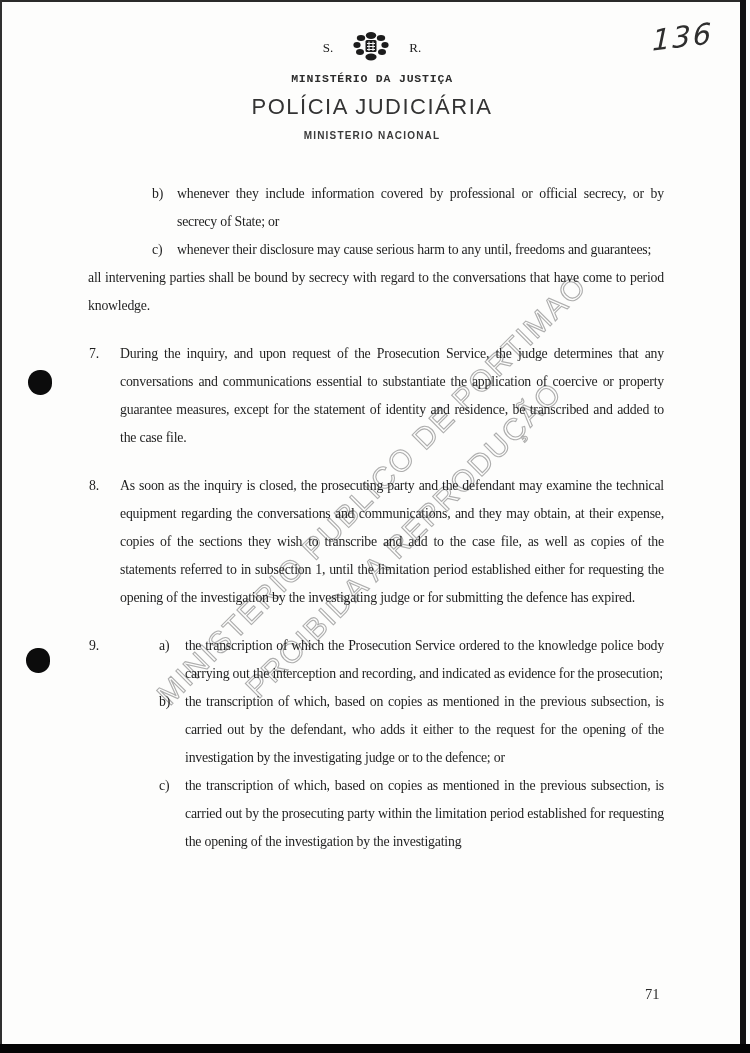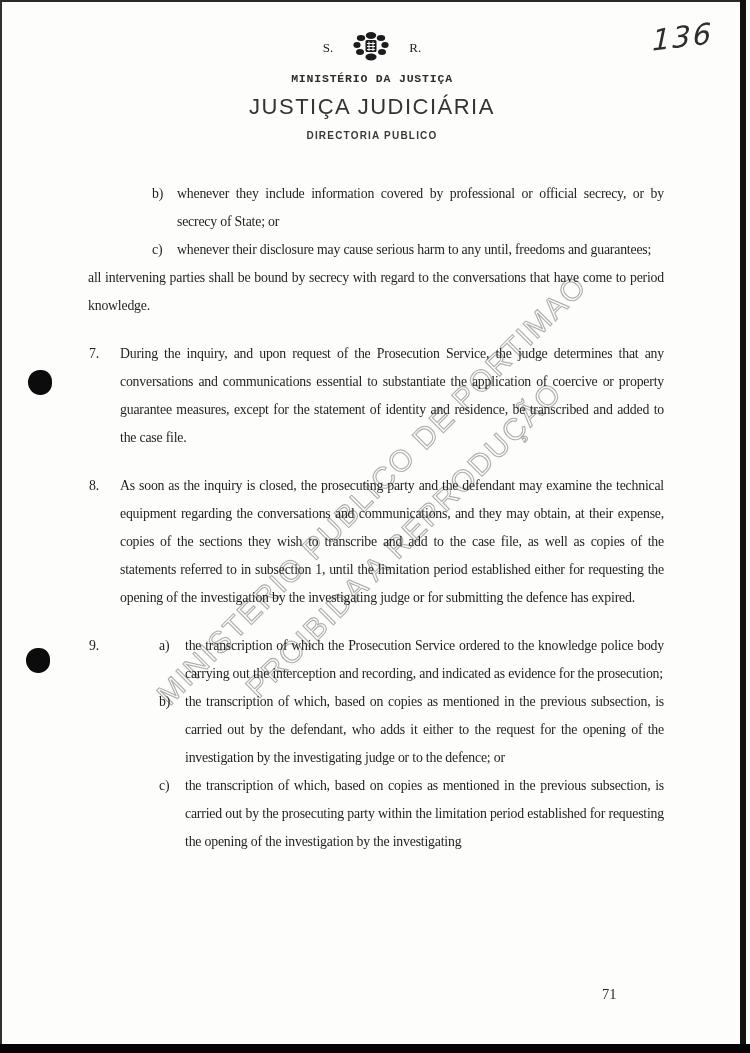--- a/index.html
+++ b/index.html
@@ -68,21 +68,21 @@
   .p { position: relative; text-align: justify; margin: 0; }
   .marker { position: absolute; top: 0; }
   .lead  { padding-left: 89px; }
   .lead .marker { left: 64px; }
   .num   { padding-left: 32px; margin-top: 20px; }
   .num .marker { left: 1px; }
   .sub   { padding-left: 97px; }
   .sub .marker { left: 71px; }
   
   .page-number {
-    position: absolute; left: 602px; top: 986px;
+    position: absolute; left: 645px; top: 986px;
     font-size: 14.5px; color: #2a2a2a; z-index: 2;
   }
 </style>
 </head>
 <body>
 
 <div class="scan">
 
   <div class="edge-top"></div>
   <div class="edge-left"></div>
@@ -114,22 +114,22 @@
             <line x1="18" y1="16.5" x2="26" y2="16.5"></line>
             <line x1="18" y1="19.5" x2="26" y2="19.5"></line>
             <line x1="20" y1="11.5" x2="20" y2="21"></line>
             <line x1="24" y1="11.5" x2="24" y2="21"></line>
           </g>
         </svg>
       </span>
       <span>R.</span>
     </div>
     <div class="ministry">MINISTÉRIO DA JUSTIÇA</div>
-    <div class="institution">JUSTIÇA JUDICIÁRIA</div>
-    <div class="directorate">DIRECTORIA PUBLICO</div>
+    <div class="institution">POLÍCIA JUDICIÁRIA</div>
+    <div class="directorate">MINISTERIO NACIONAL</div>
   </div>
 
   <div class="wm wm1">MINISTERIO PUBLICO DE PORTIMAO</div>
   <div class="wm wm2">PROIBIDA A REPRODUÇÃO</div>
 
   <div class="content">
 
     <p class="p lead">
       <span class="marker">b)</span>
       <span>whenever they include information covered by professional or official secrecy, or by secrecy of State; or</span>

